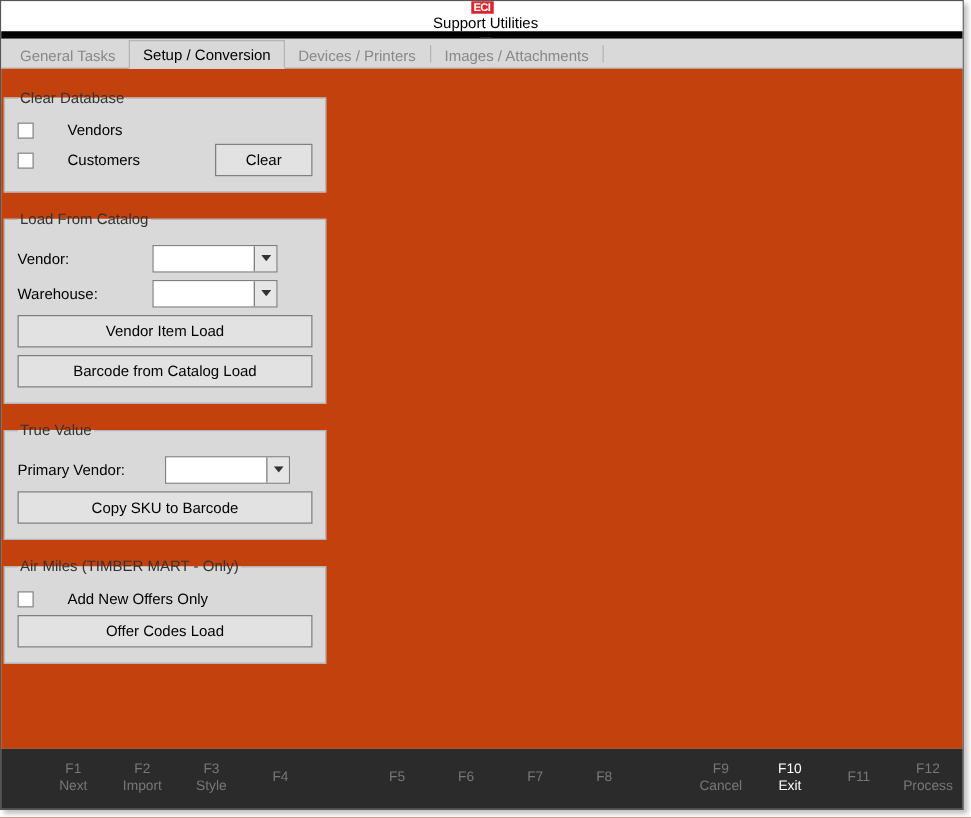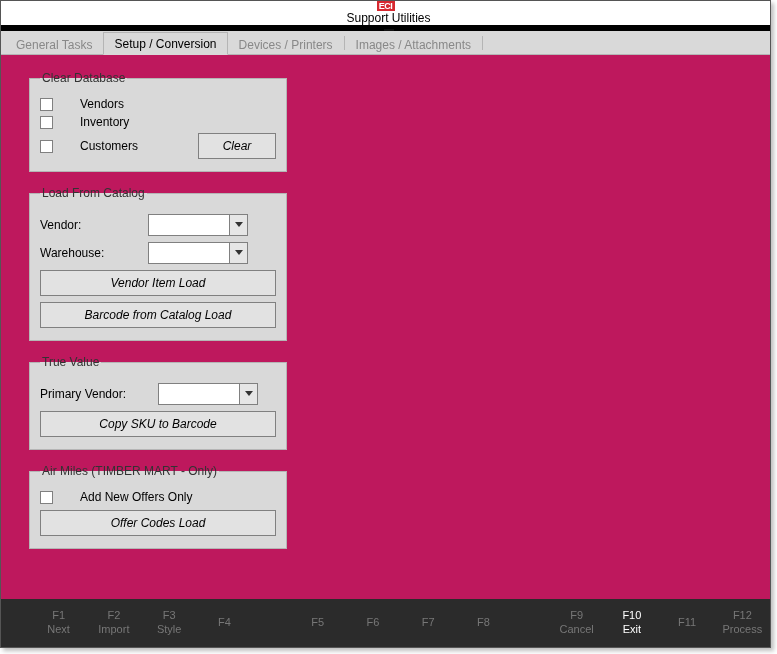--- a/index.html
+++ b/index.html
@@ -74,23 +74,23 @@
     color: #000;
     background: #d9d9d9;
     border-color: #b5b5b5;
     border-bottom: 1px solid #d9d9d9;
   }
   .tab-sep {
     width: 1px; height: 14px; background: #b5b5b5; align-self: center;
   }
   .content {
     flex: 1;
-    padding: 16px 28px;
+    padding: 16px 2px;
     overflow: auto;
-    background: #be185d;
+    background: #c2410c;
   }
   fieldset.group {
     border: 1px solid #b5b5b5;
     background: #d9d9d9;
     margin: 0 0 14px 0;
     padding: 8px 10px 12px 10px;
     width: 258px;
   }
   fieldset.group legend {
     font-size: 12px;
@@ -112,21 +112,20 @@
     display: flex; align-items: center; justify-content: space-between;
   }
   .btn {
     border: 1px solid #808080;
     background: #e2e2e2;
     padding: 5px 0;
     text-align: center;
     font-size: 12px;
     color: #000;
     cursor: default;
-    font-style: italic;
   }
   .btn.small { width: 78px; }
   .btn.wide { width: 100%; margin-top: 6px; display:block; }
   .field-row {
     display: flex; align-items: center;
     margin: 6px 0;
   }
   .label { width: 108px; color: #000; }
   .combo {
     display: flex;
@@ -197,24 +196,20 @@
     <div class="tab-sep"></div>
   </div>
 
   <div class="content">
 
     <fieldset class="group">
       <legend>Clear Database</legend>
       <div class="chk-row">
         <div class="chk"></div>
         <span>Vendors</span>
-      </div>
-      <div class="chk-row">
-        <div class="chk"></div>
-        <span>Inventory</span>
       </div>
       <div class="row-with-btn">
         <div class="chk-row" style="margin:0;">
           <div class="chk"></div>
           <span>Customers</span>
         </div>
         <div class="btn small">Clear</div>
       </div>
     </fieldset>
 

